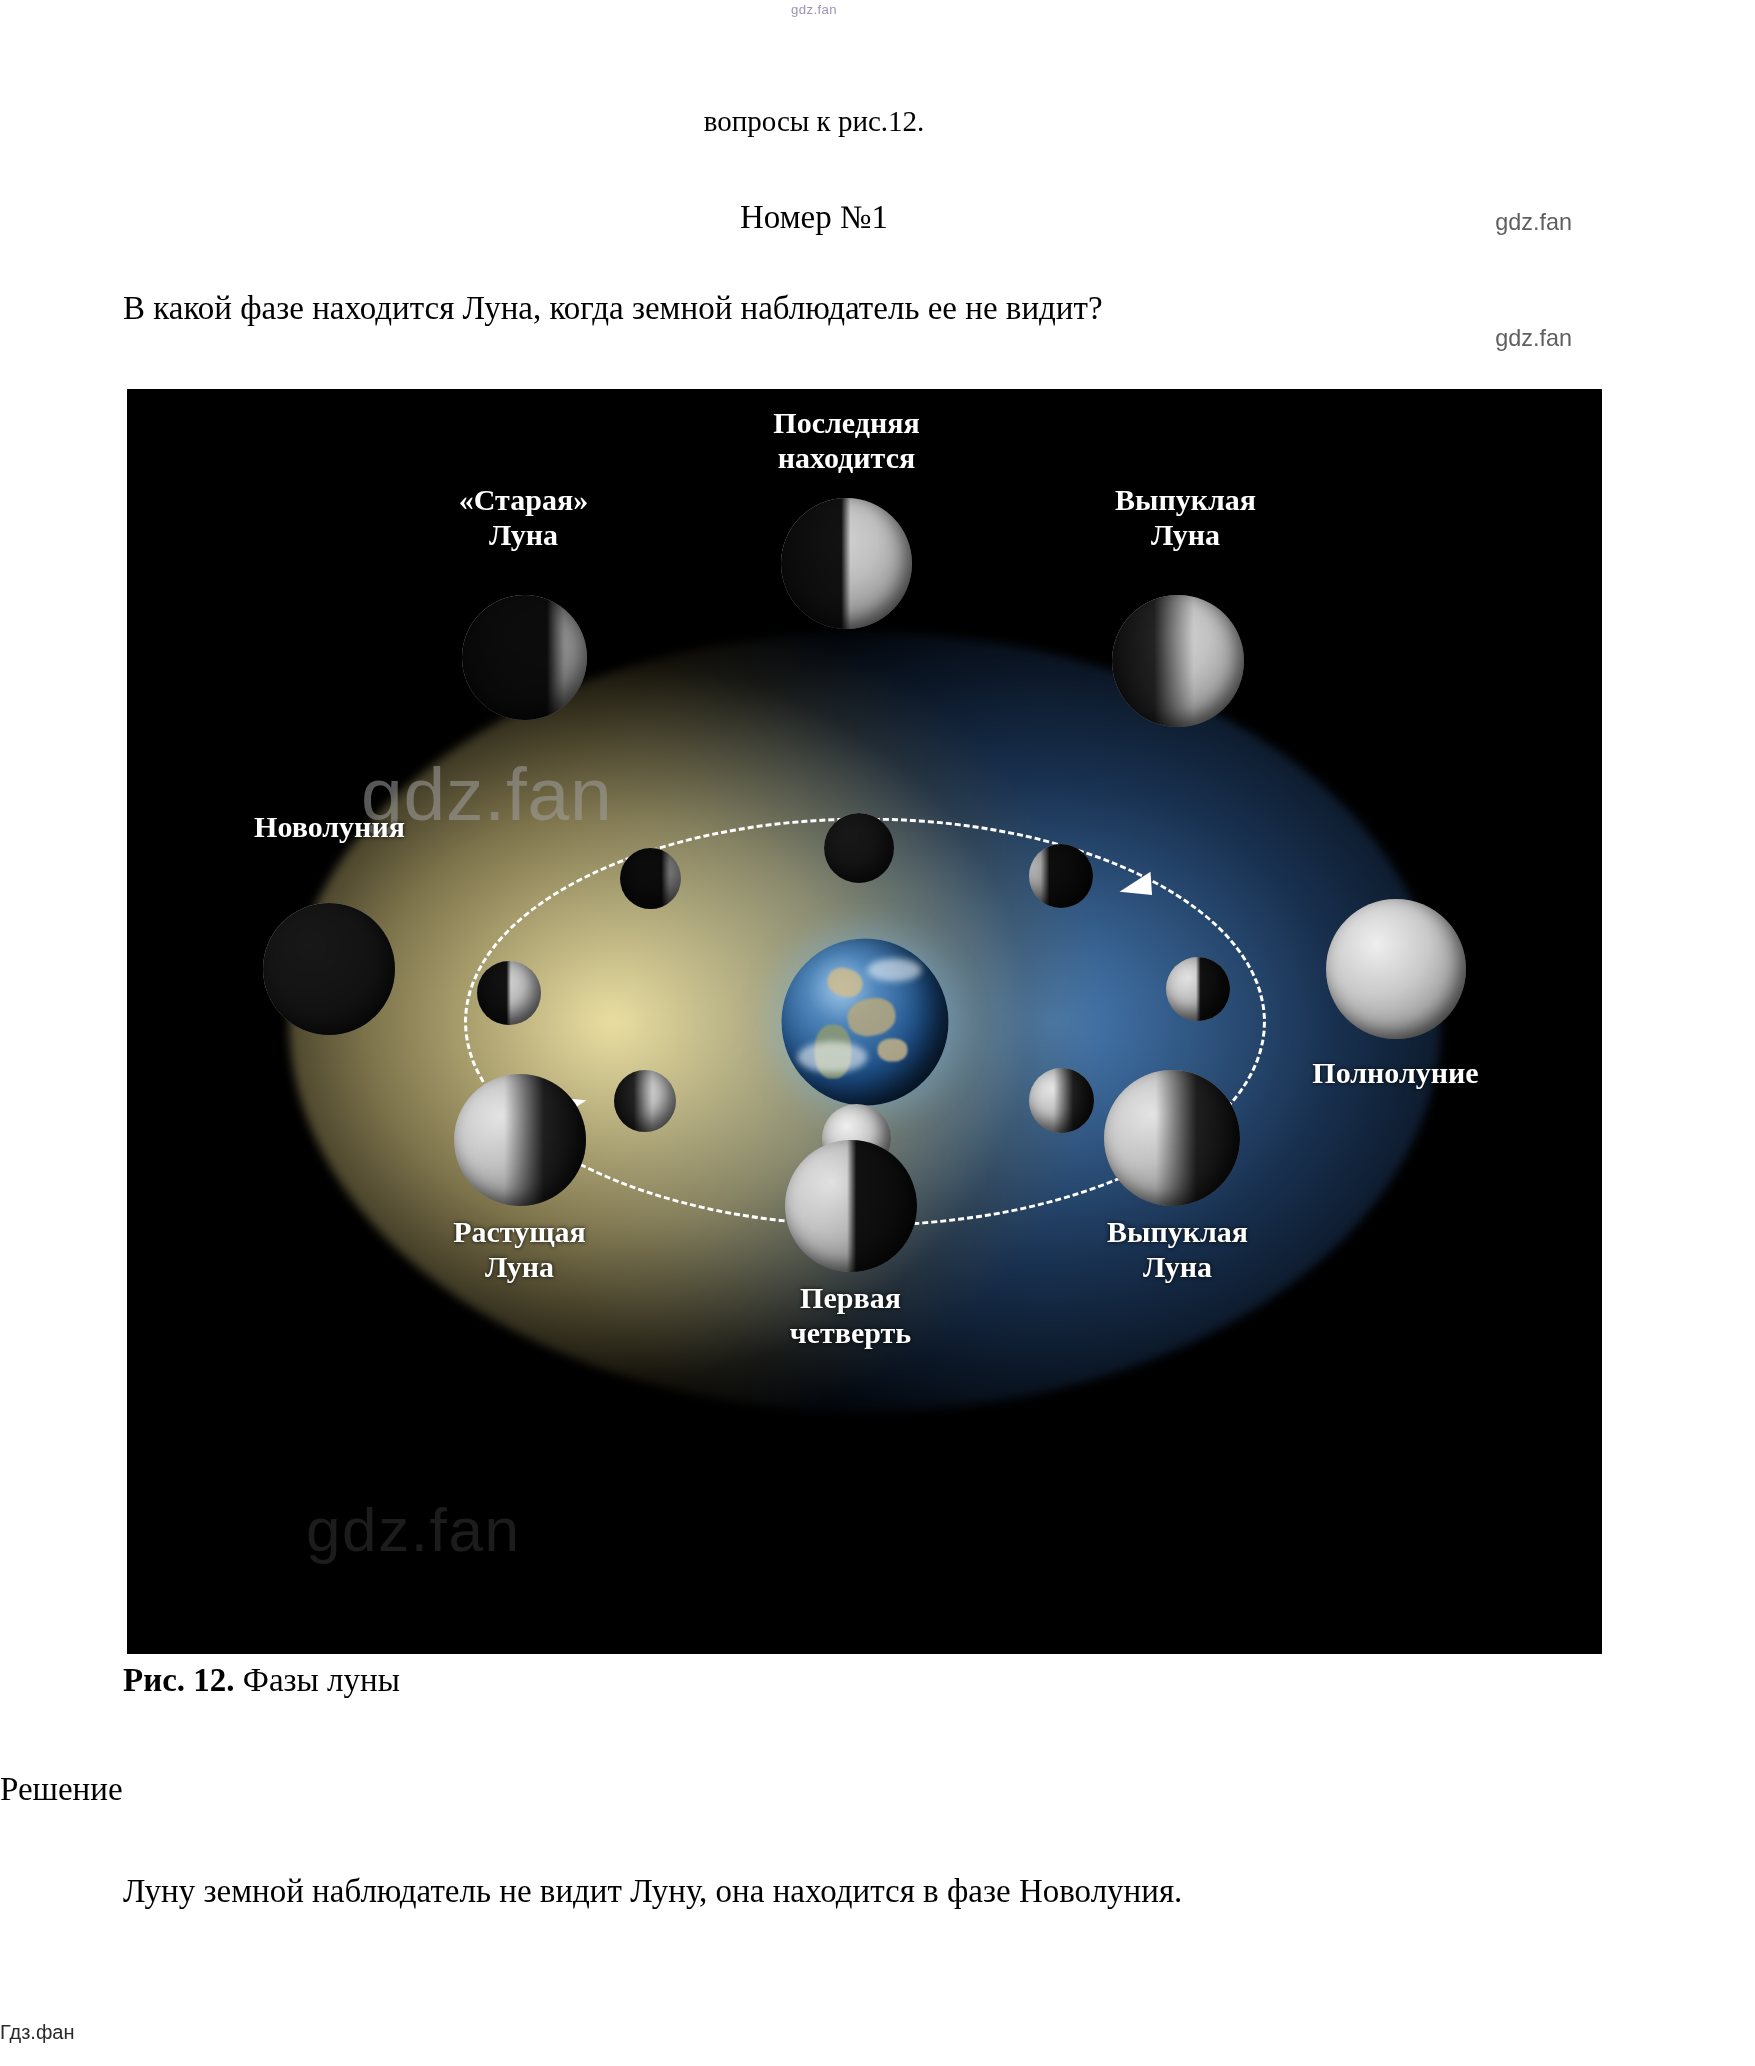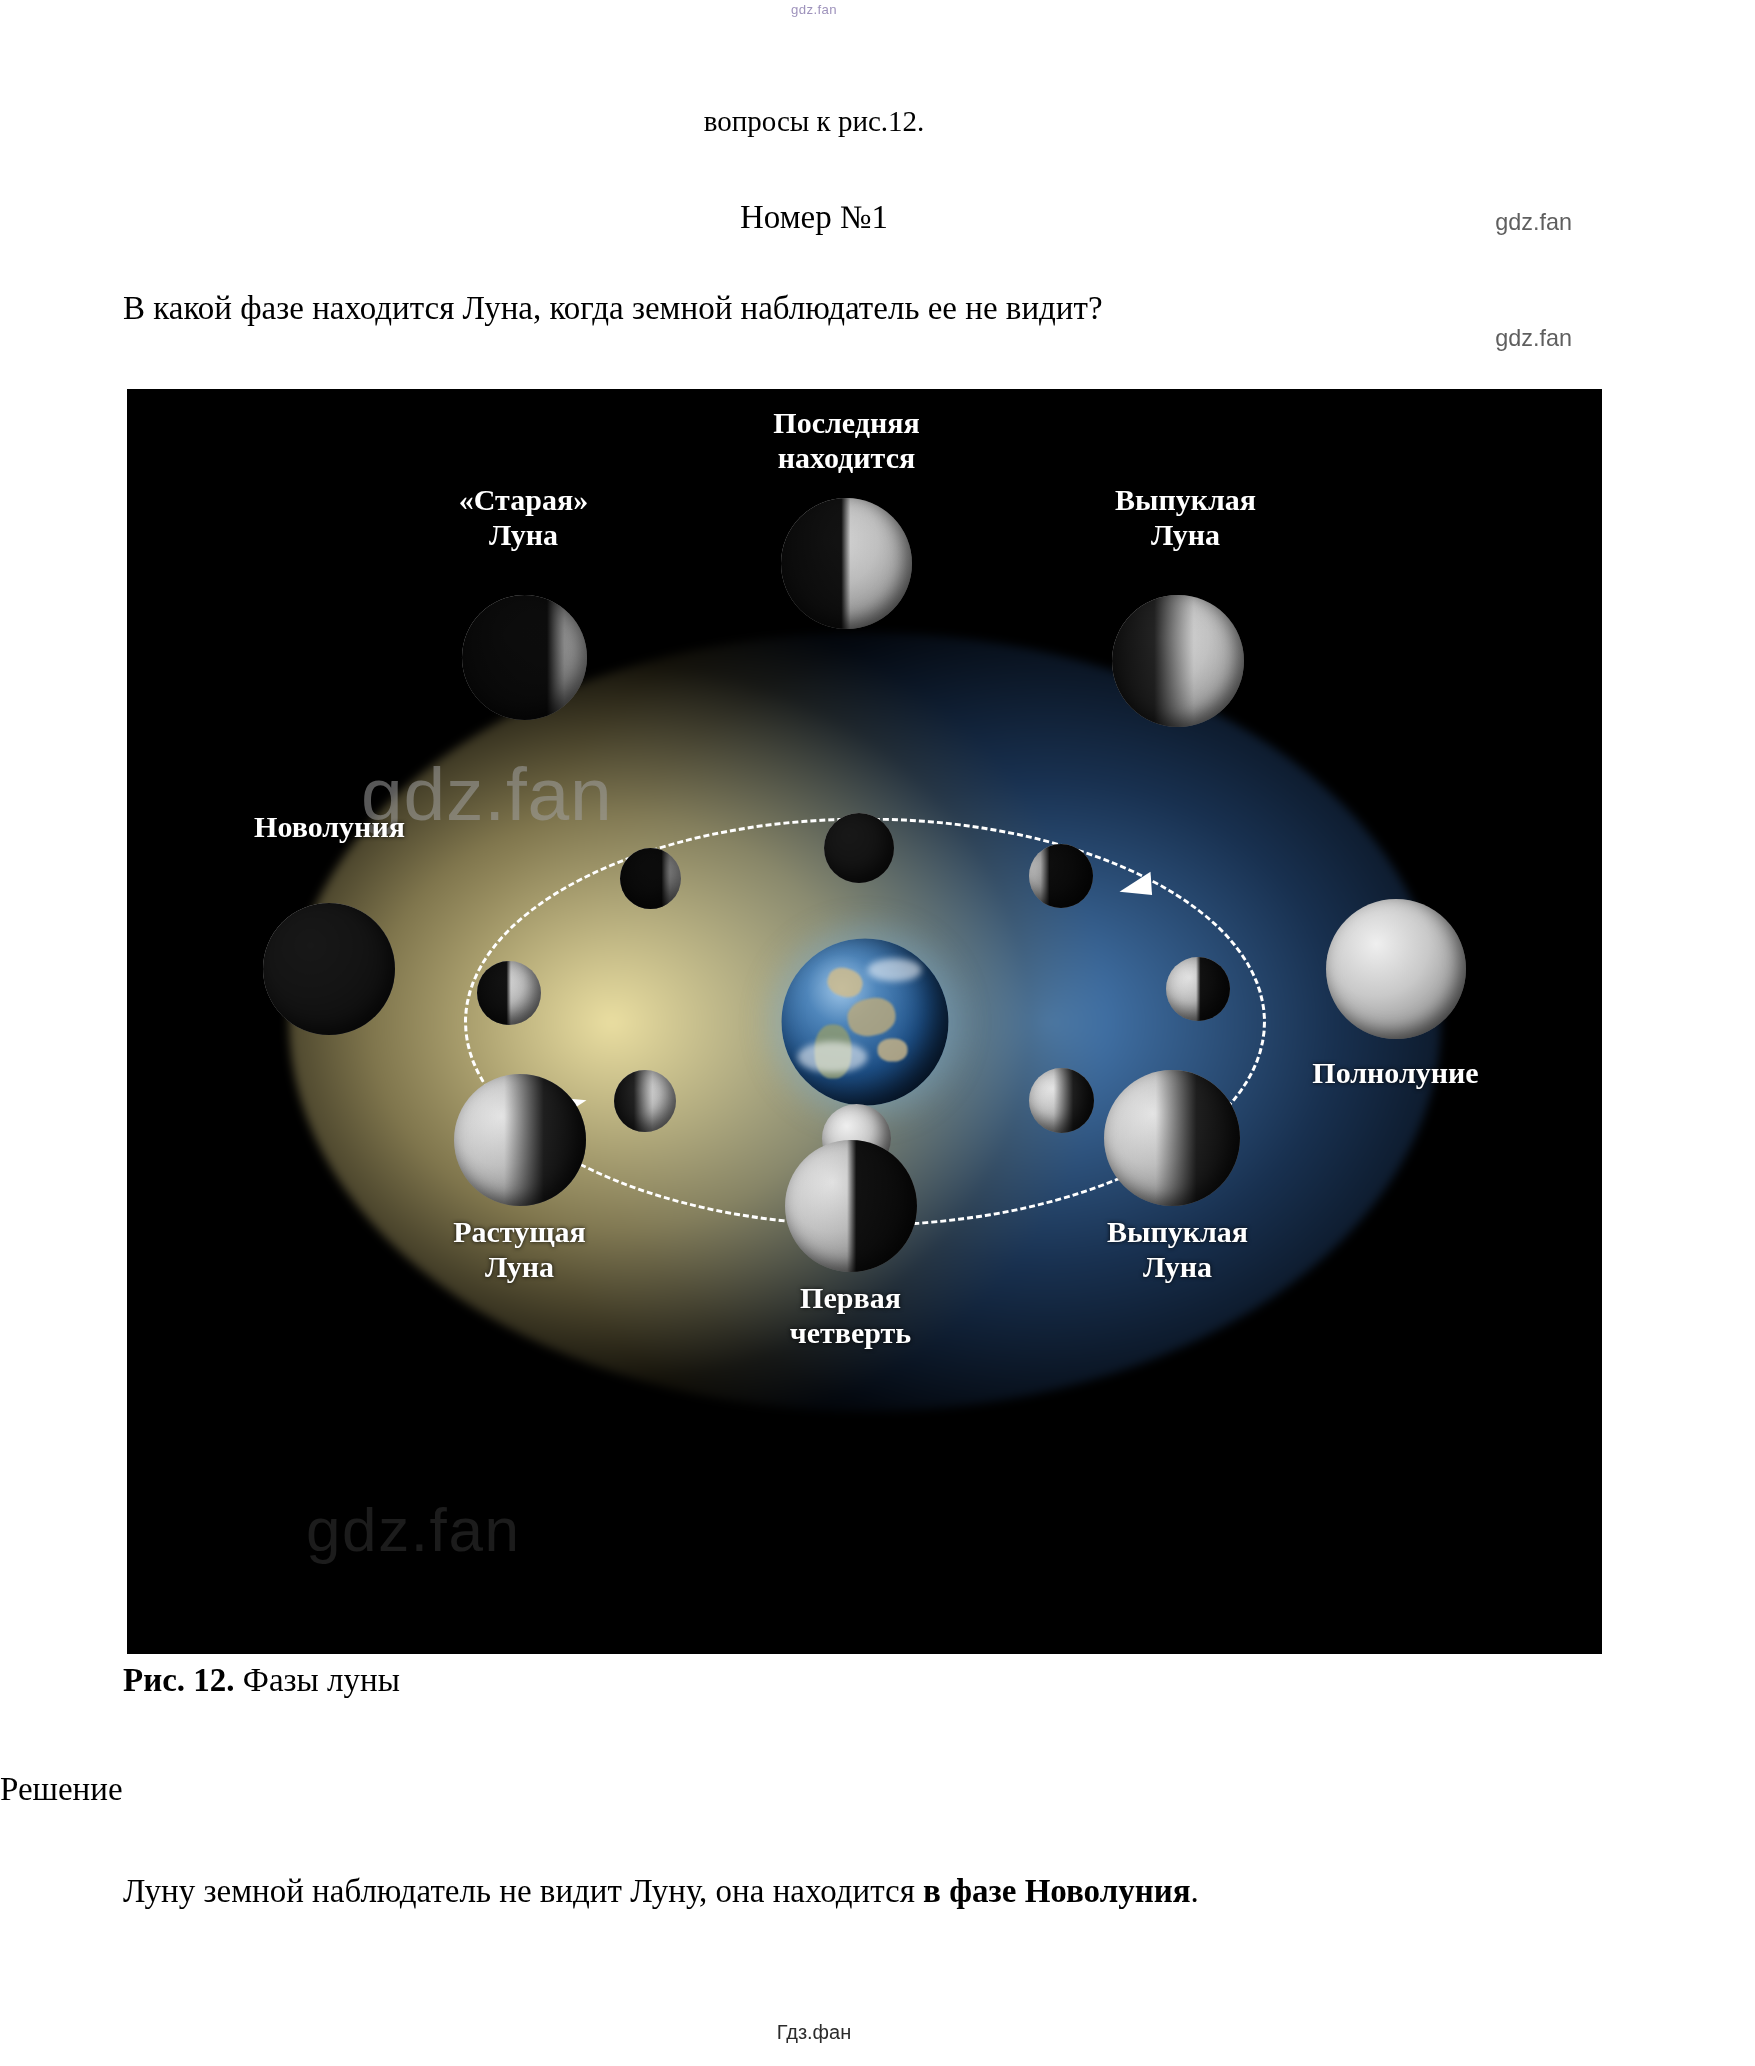--- a/index.html
+++ b/index.html
@@ -231,28 +231,28 @@
   }
 
   .answer {
     position: absolute;
     left: 123px;
     top: 1868px;
     width: 1440px;
     font-size: 33px;
     line-height: 1.45;
   }
-  .answer b { font-weight: bold; }
+  .answer b { font-weight: normal; }
 
   .footer {
     position: absolute;
     bottom: 22px;
     left: 0;
     width: 100%;
-    text-align: center;
+    text-align: left;
     font-family: "Liberation Sans", sans-serif;
     font-size: 20px;
     color: #2b2b2b;
   }
 </style>
 </head>
 <body>
 
 <div class="page">
 

